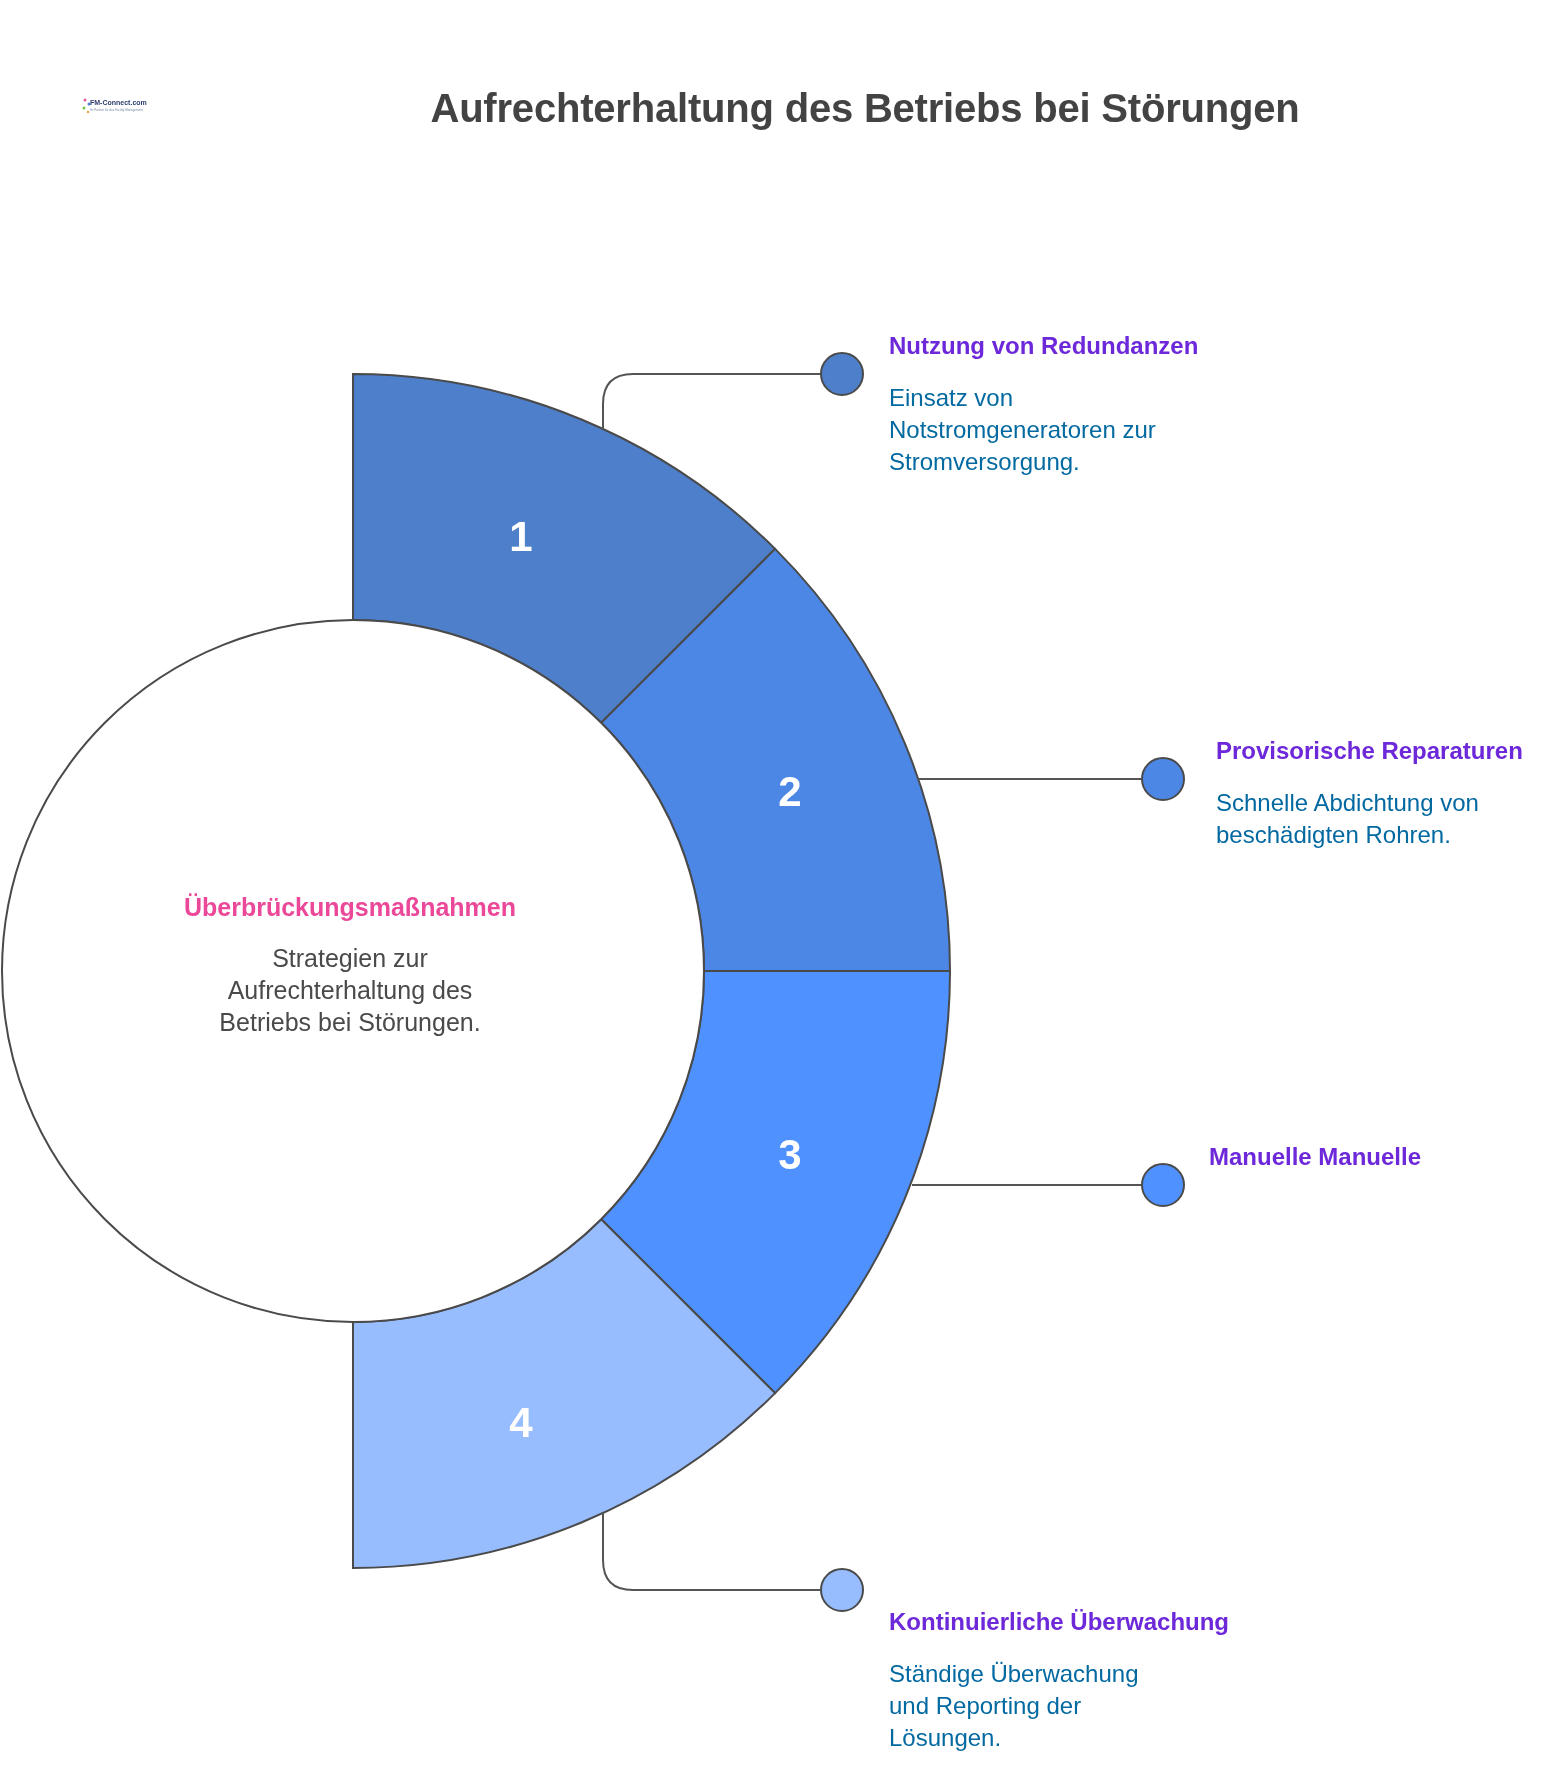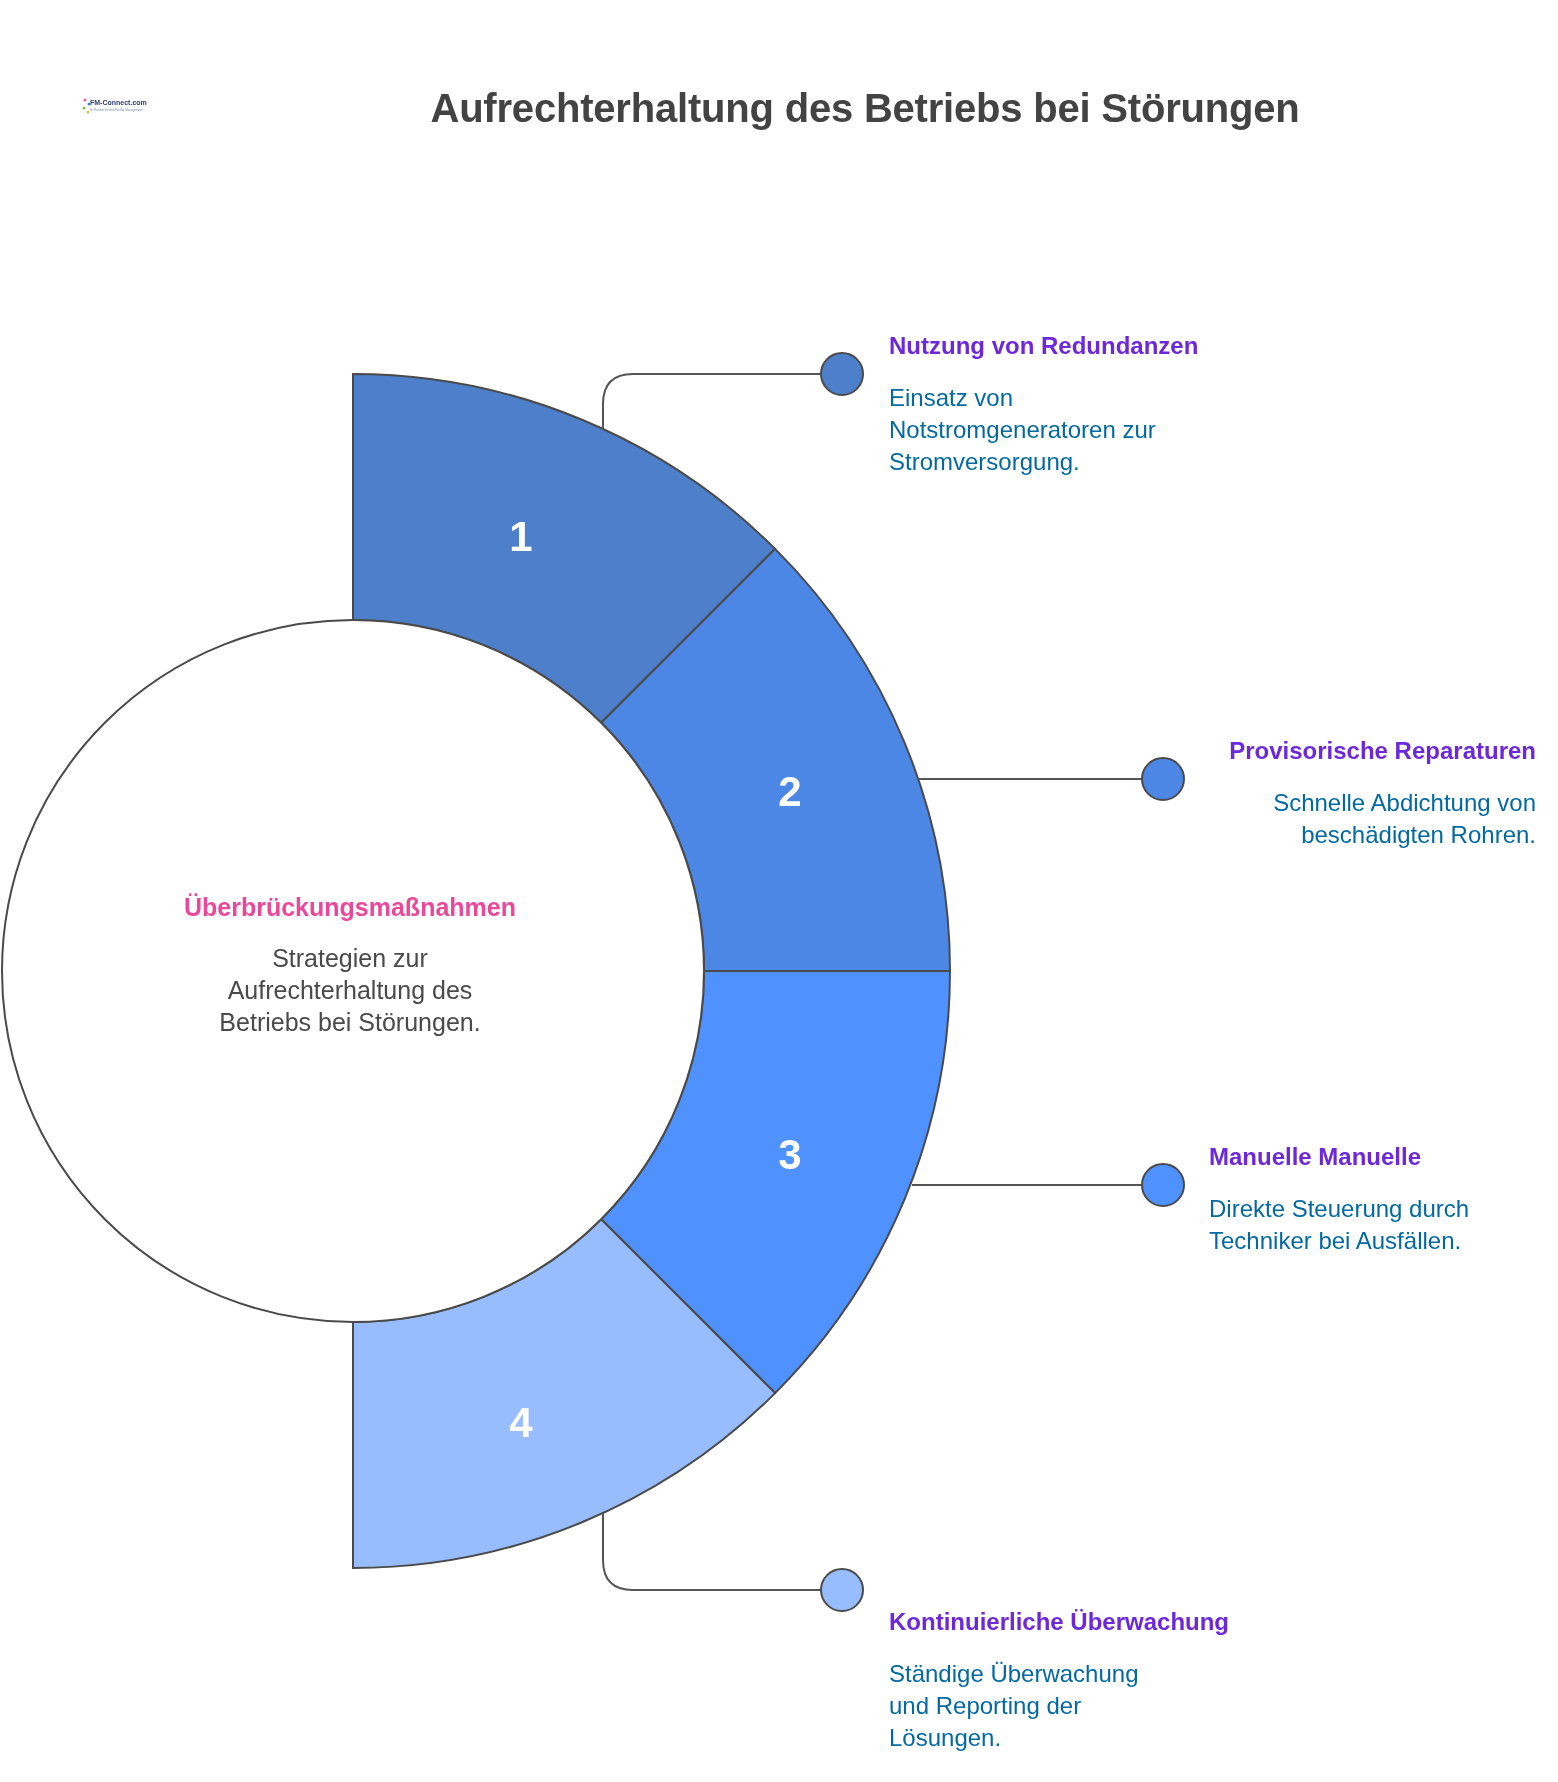--- a/index.html
+++ b/index.html
@@ -72,34 +72,30 @@
 
 <div class="item" style="left:889px; top:332px;">
   <div class="item-title">Nutzung von Redundanzen</div>
   <div class="item-desc">
     <div>Einsatz von</div>
     <div>Notstromgeneratoren zur</div>
     <div>Stromversorgung.</div>
   </div>
 </div>
 
-<div class="item" style="left:1216px; top:737px;text-align:right;">
+<div class="item" style="left:1216px; top:737px;">
   <div class="item-title">Provisorische Reparaturen</div>
   <div class="item-desc">
     <div>Schnelle Abdichtung von</div>
     <div>beschädigten Rohren.</div>
   </div>
 </div>
 
 <div class="item" style="left:1209px; top:1143px;">
   <div class="item-title">Manuelle Manuelle</div>
-  <div class="item-desc">
-    <div>Direkte Steuerung durch</div>
-    <div>Techniker bei Ausfällen.</div>
-  </div>
 </div>
 
 <div class="item" style="left:889px; top:1608px;">
   <div class="item-title">Kontinuierliche Überwachung</div>
   <div class="item-desc">
     <div>Ständige Überwachung</div>
     <div>und Reporting der</div>
     <div>Lösungen.</div>
   </div>
 </div>

